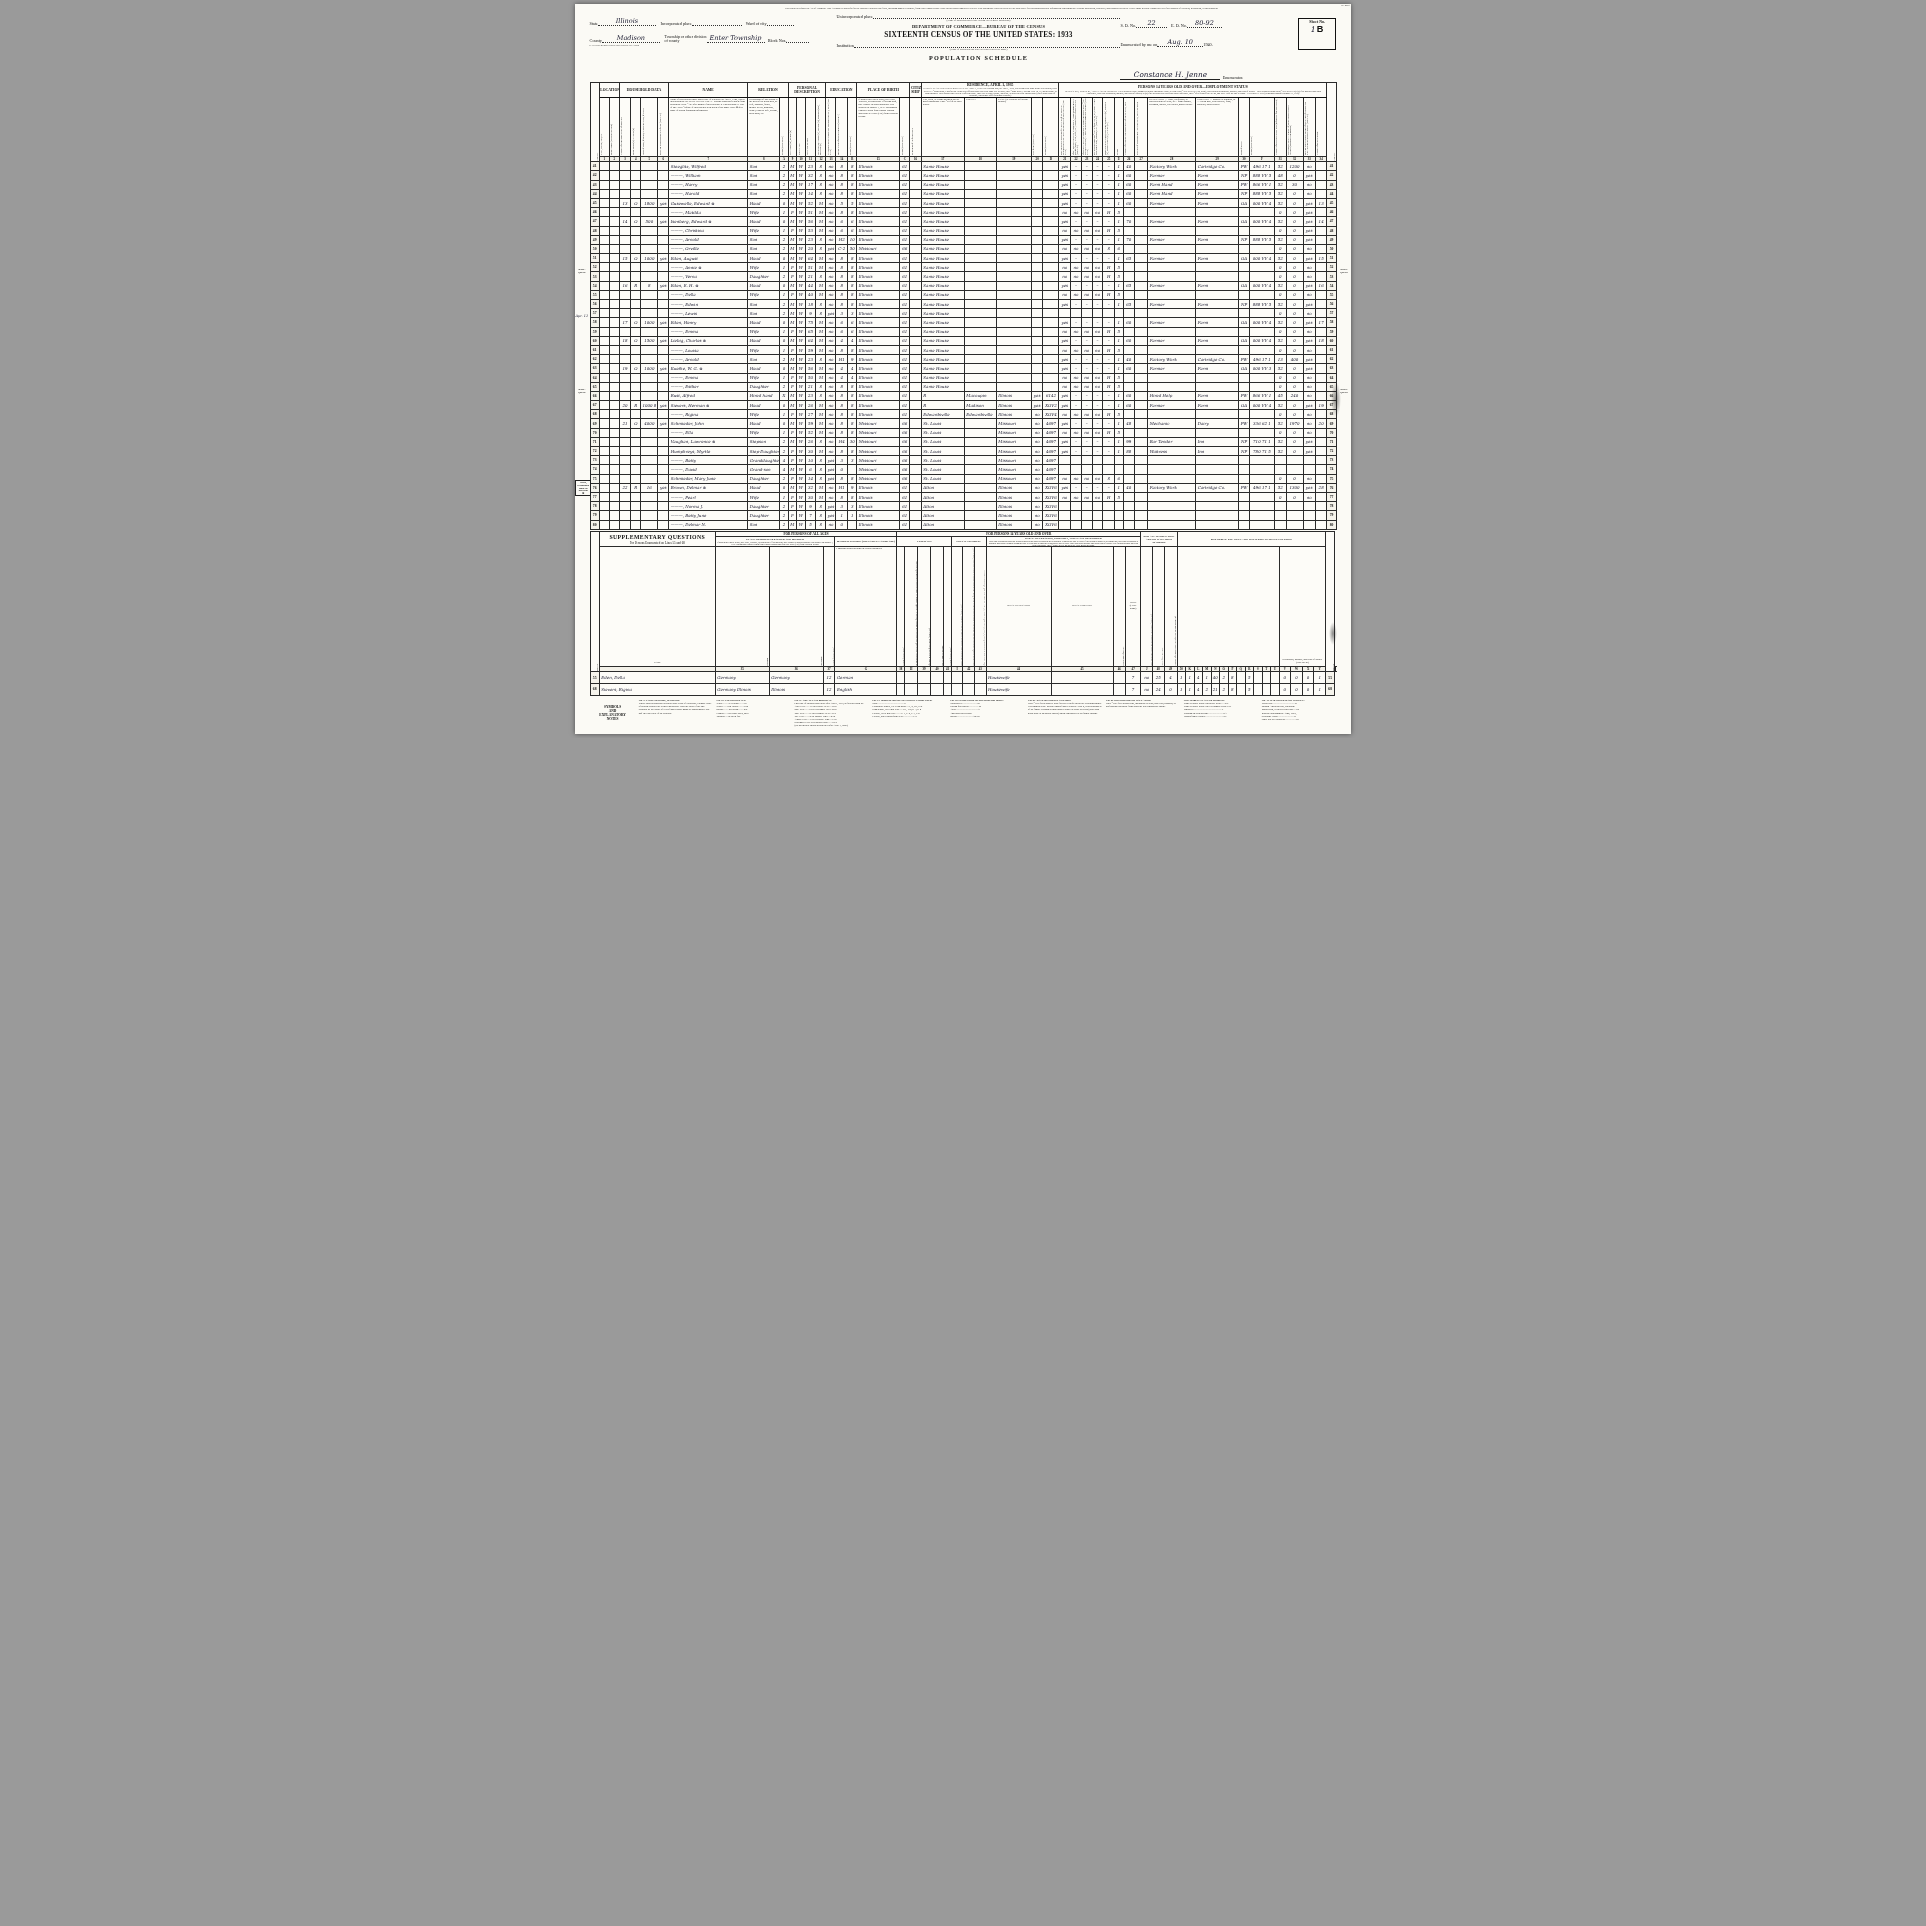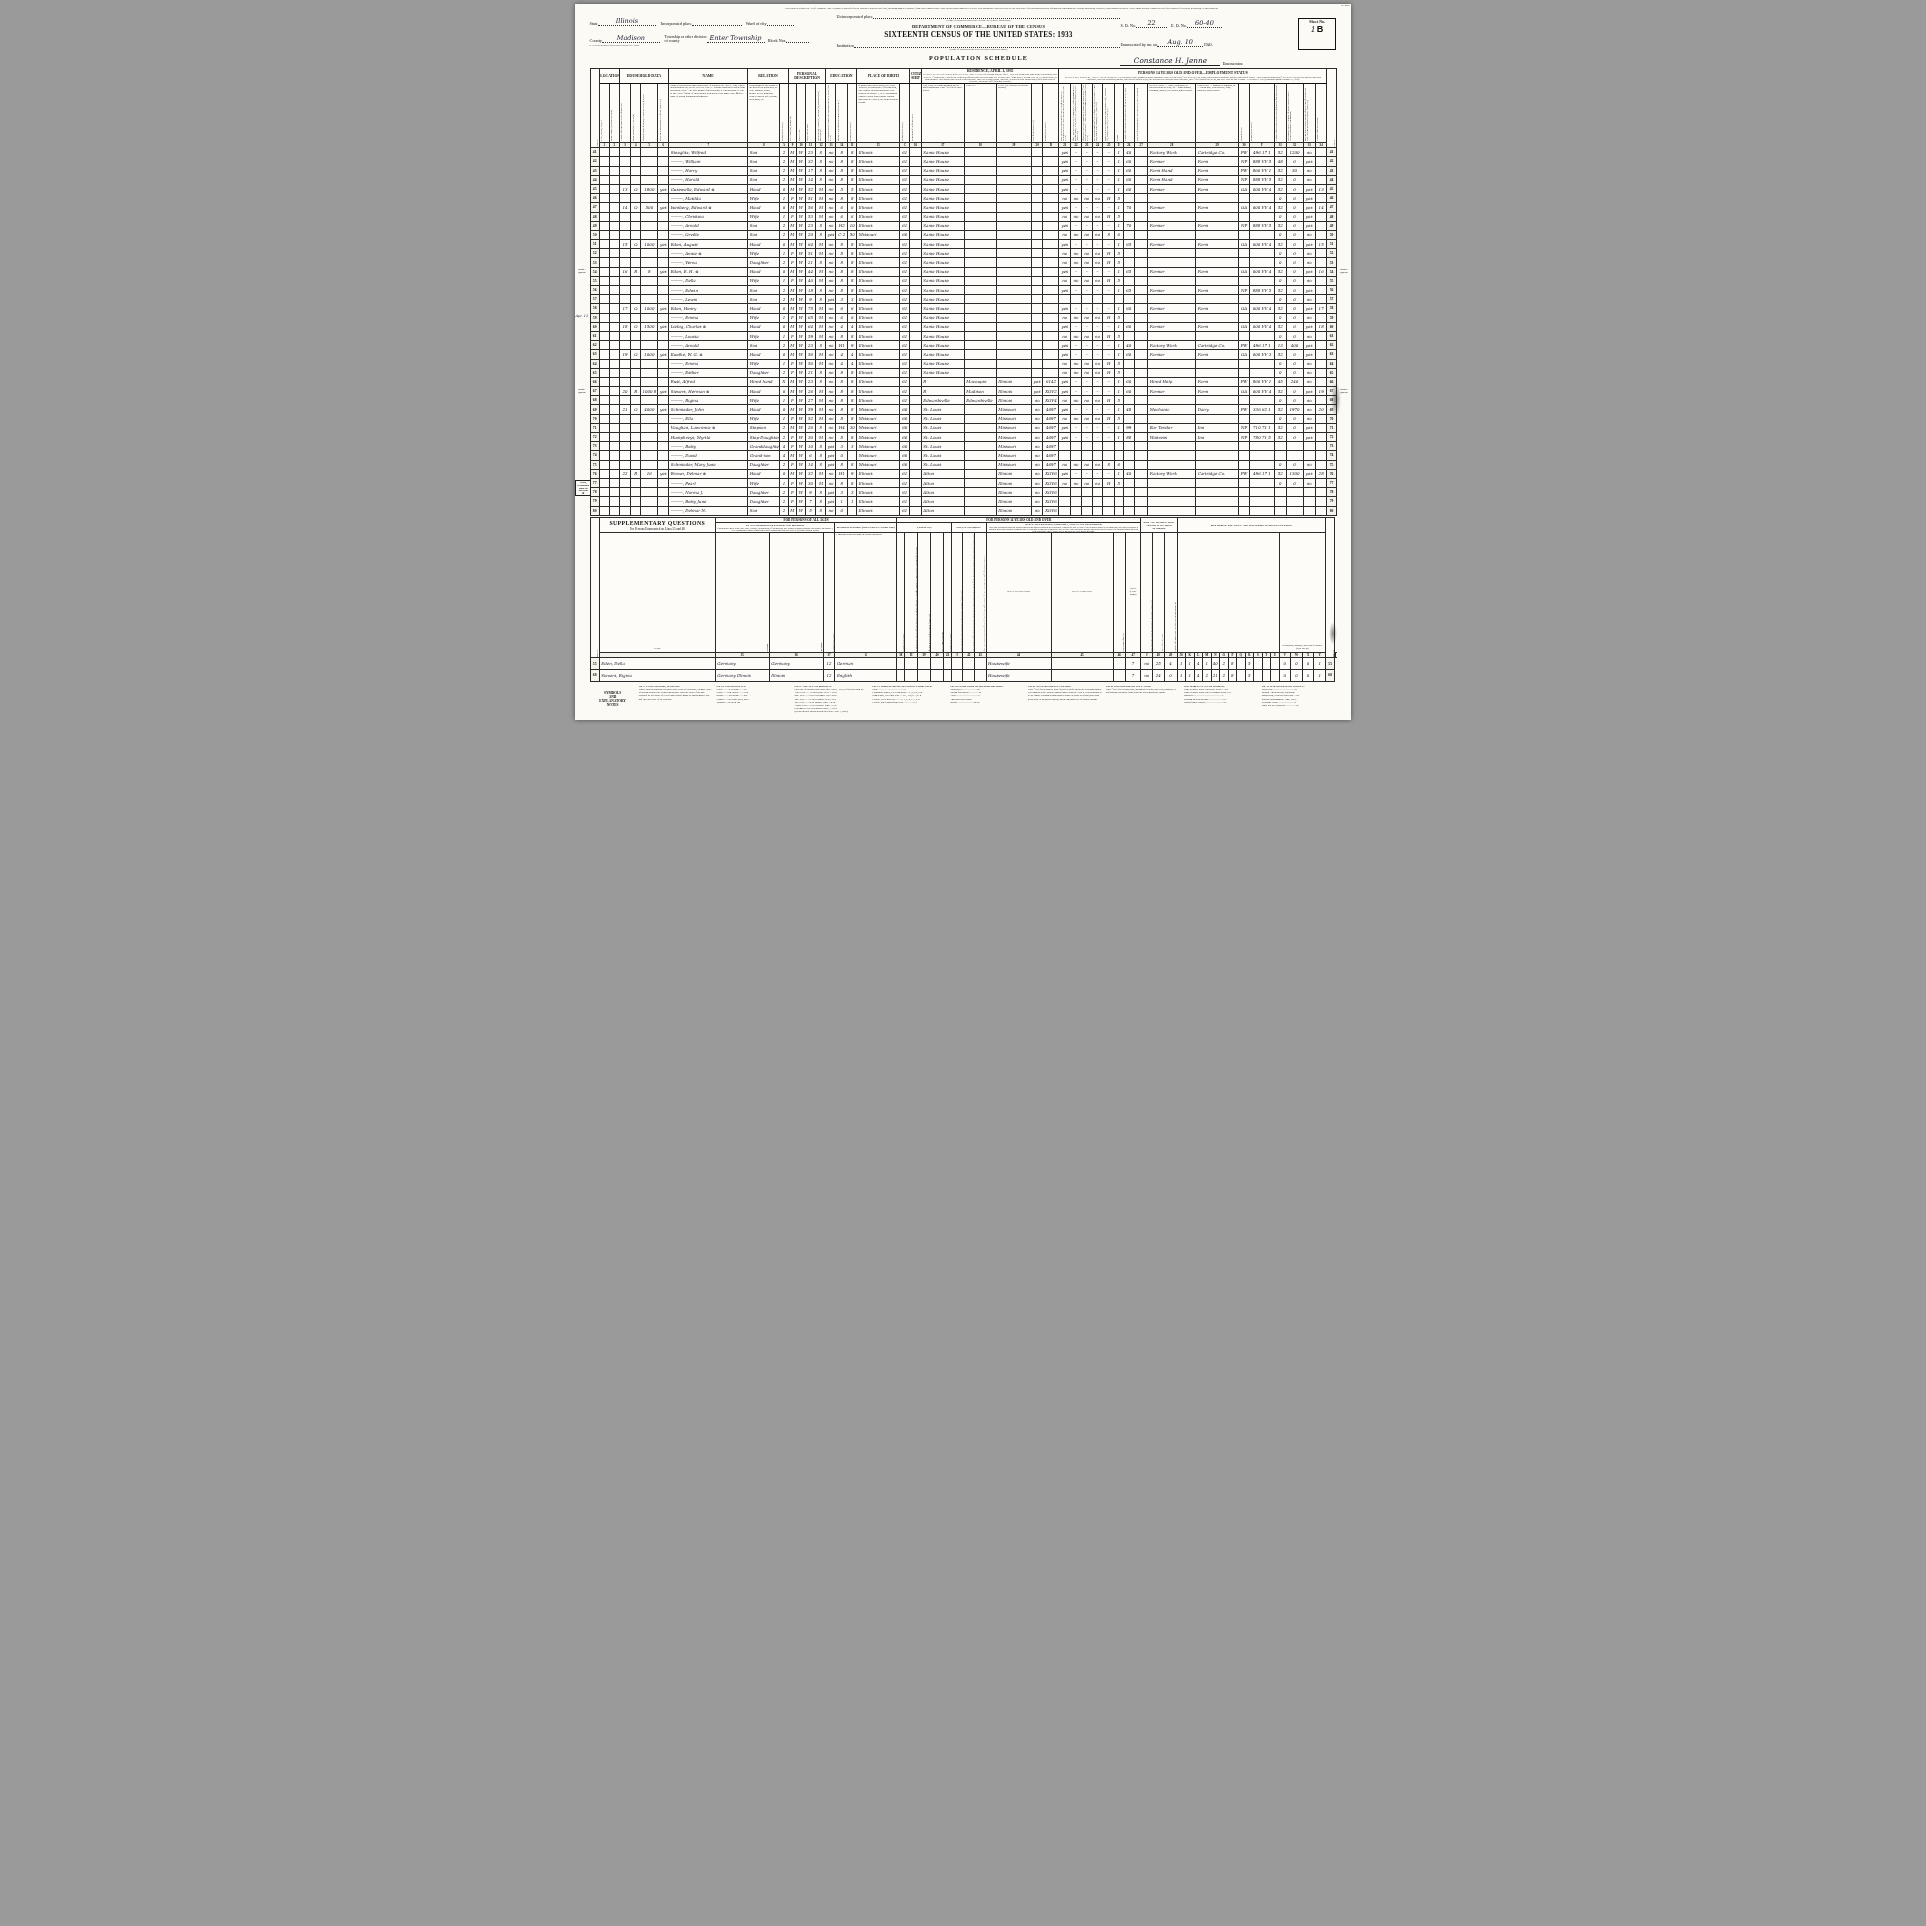--- a/index.html
+++ b/index.html
@@ -101,28 +101,28 @@
       </div>
       <div class="subnote">(Name of institution and lines on which entries are made)</div>
       <div class="sched-title">POPULATION SCHEDULE</div>
     </div>
 
     <div class="hdr-right">
       <div class="hline" style="margin-top:7.7px">
         <span class="hlabel">S. D. No.</span>
         <span class="blank hw hw-lg" style="max-width:31px">22</span>
         <span class="hlabel" style="margin-left:3.9px">E. D. No.</span>
-        <span class="blank hw hw-lg" style="max-width:35px">60-40</span>
+        <span class="blank hw hw-lg" style="max-width:35px">80-92</span>
       </div>
       <div class="hline" style="margin-top:10px">
         <span class="hlabel">Enumerated by me on</span>
         <span class="blank hw hw-lg" style="max-width:46px">Aug. 10</span>
         <span class="hlabel">1940.</span>
       </div>
-      <div class="hline" style="margin-top:9px">
+      <div class="hline" style="margin-top:23px">
         <span class="blank hw enum-sig" style="max-width:100px;font-size:7.3px">Constance H. Jenne</span>
         <span class="hlabel" style="margin-left:2.3px">Enumerator.</span>
       </div>
       <div class="sheetbox">
         <div class="lbl">Sheet No.</div>
         <span class="no hw">1</span>
         <span class="letter">B</span>
       </div>
     </div>
   </div>

